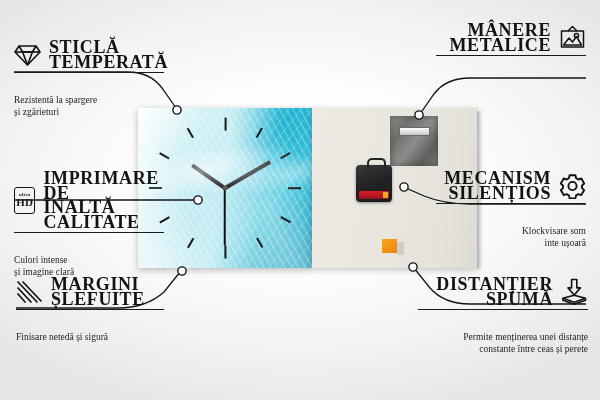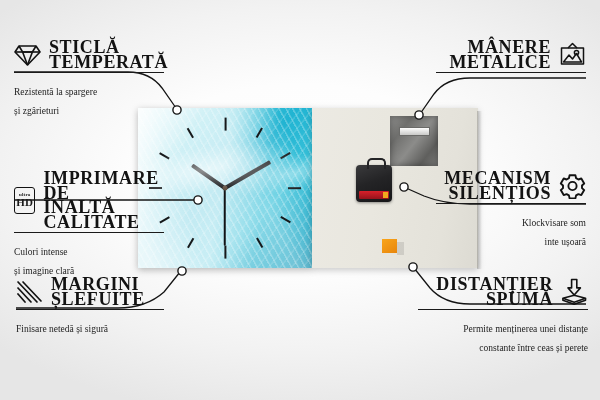--- a/index.html
+++ b/index.html
@@ -147,24 +147,24 @@
     letter-spacing: .6px;
     text-transform: uppercase;
     white-space: pre-line;
     color: #131313;
   }
   .callout.left  .callout-title { text-align: left; }
   .callout.right .callout-title { text-align: right; }
   .callout-rule { height: 1.2px; background: #1a1a1a; }
   .callout-desc {
     font-size: 9.5px;
-    line-height: 19px;
+    line-height: 12px;
     white-space: pre-line;
     color: #232323;
-    margin-top: 10px;
+    margin-top: 21px;
   }
   .callout.right .callout-desc { text-align: right; }
 
   .icon { flex: 0 0 auto; display: block; }
 
   #connector-layer {
     position: absolute; inset: 0;
     pointer-events: none;
   }
 </style>
@@ -278,21 +278,21 @@
           <path d="M2,14 L9,22"></path>
         </g>
       </svg>
       <div class="callout-title">MARGINI
 ȘLEFUITE</div>
     </div>
     <div class="callout-rule" style="width:148px;"></div>
     <div class="callout-desc">Finisare netedă și sigură</div>
   </div>
 
-  <div class="callout right" style="right:14px; top:40px; width:150px;">
+  <div class="callout right" style="right:14px; top:23px; width:150px;">
     <div class="callout-head">
       <svg class="icon" width="27" height="25" viewBox="0 0 27 25">
         <g fill="none" stroke="#121212" stroke-width="1.5" stroke-linejoin="round">
           <path d="M9,6 L13.5,1.5 L18,6"></path>
           <rect x="2.5" y="6" width="22" height="16"></rect>
           <path d="M4.5,20 L10,13 L13.5,17 L17.5,11.5 L22.5,20 Z"></path>
           <circle cx="17.5" cy="10.5" r="2.1"></circle>
         </g>
       </svg>
       <div class="callout-title">MÂNERE

